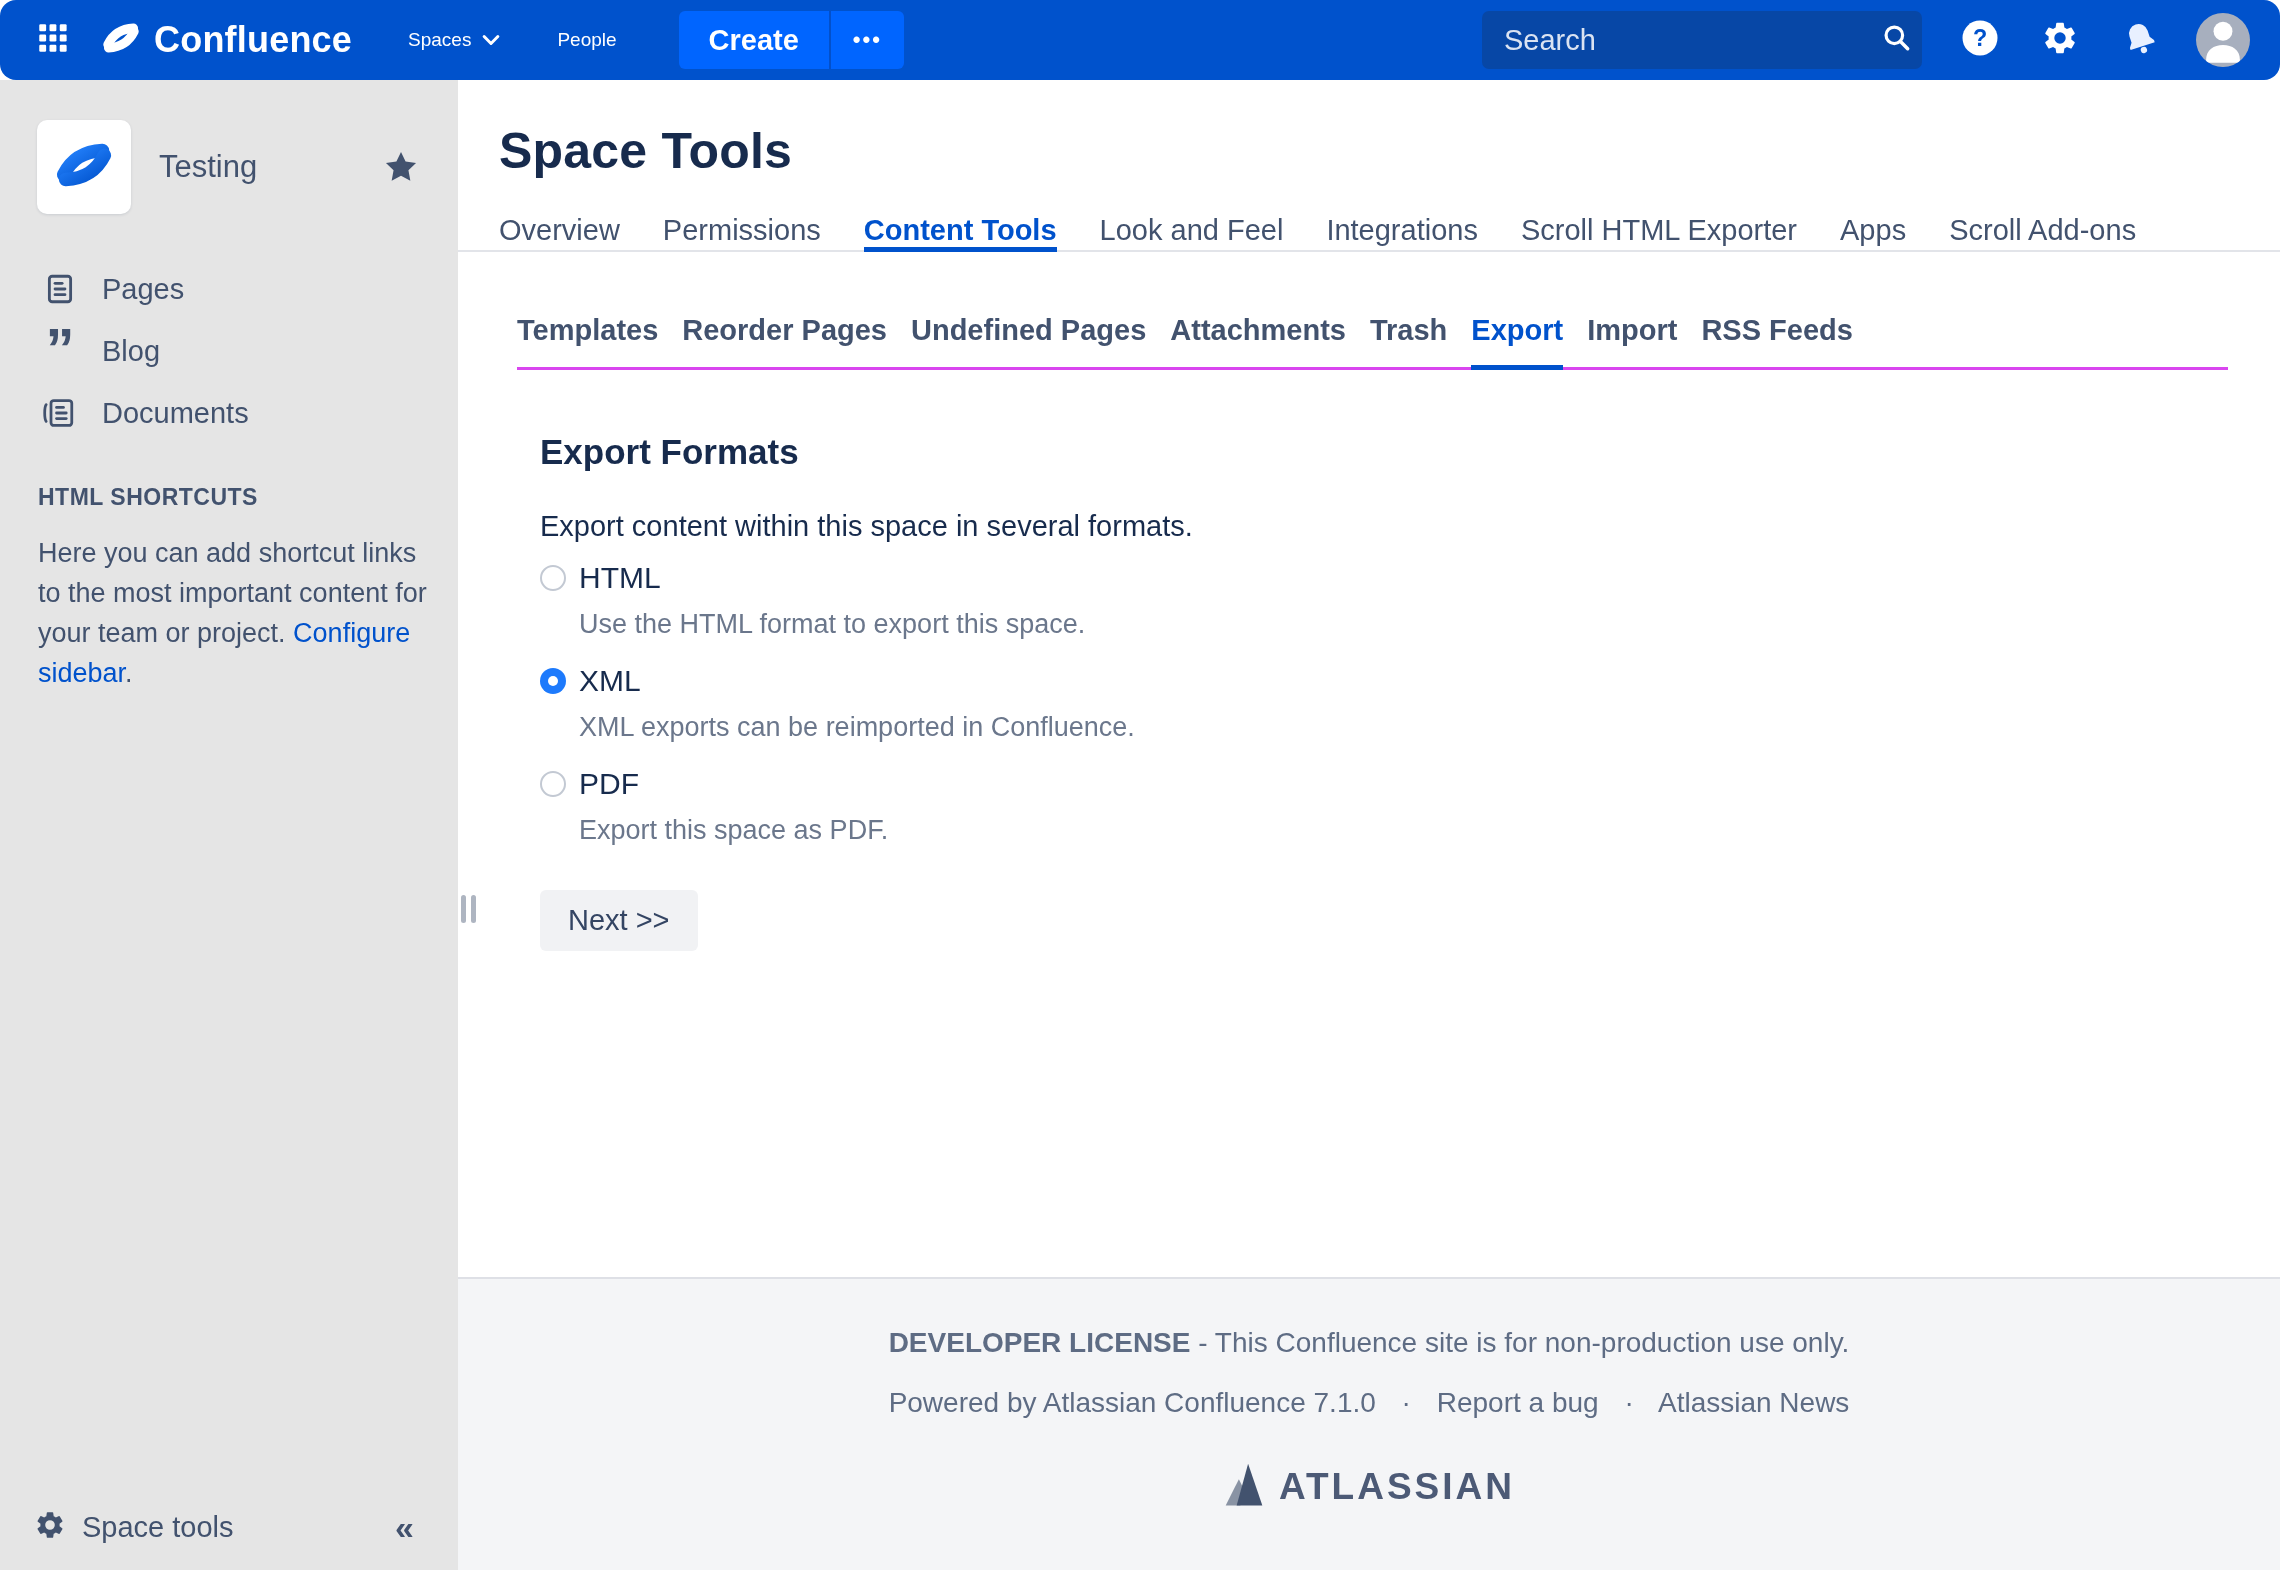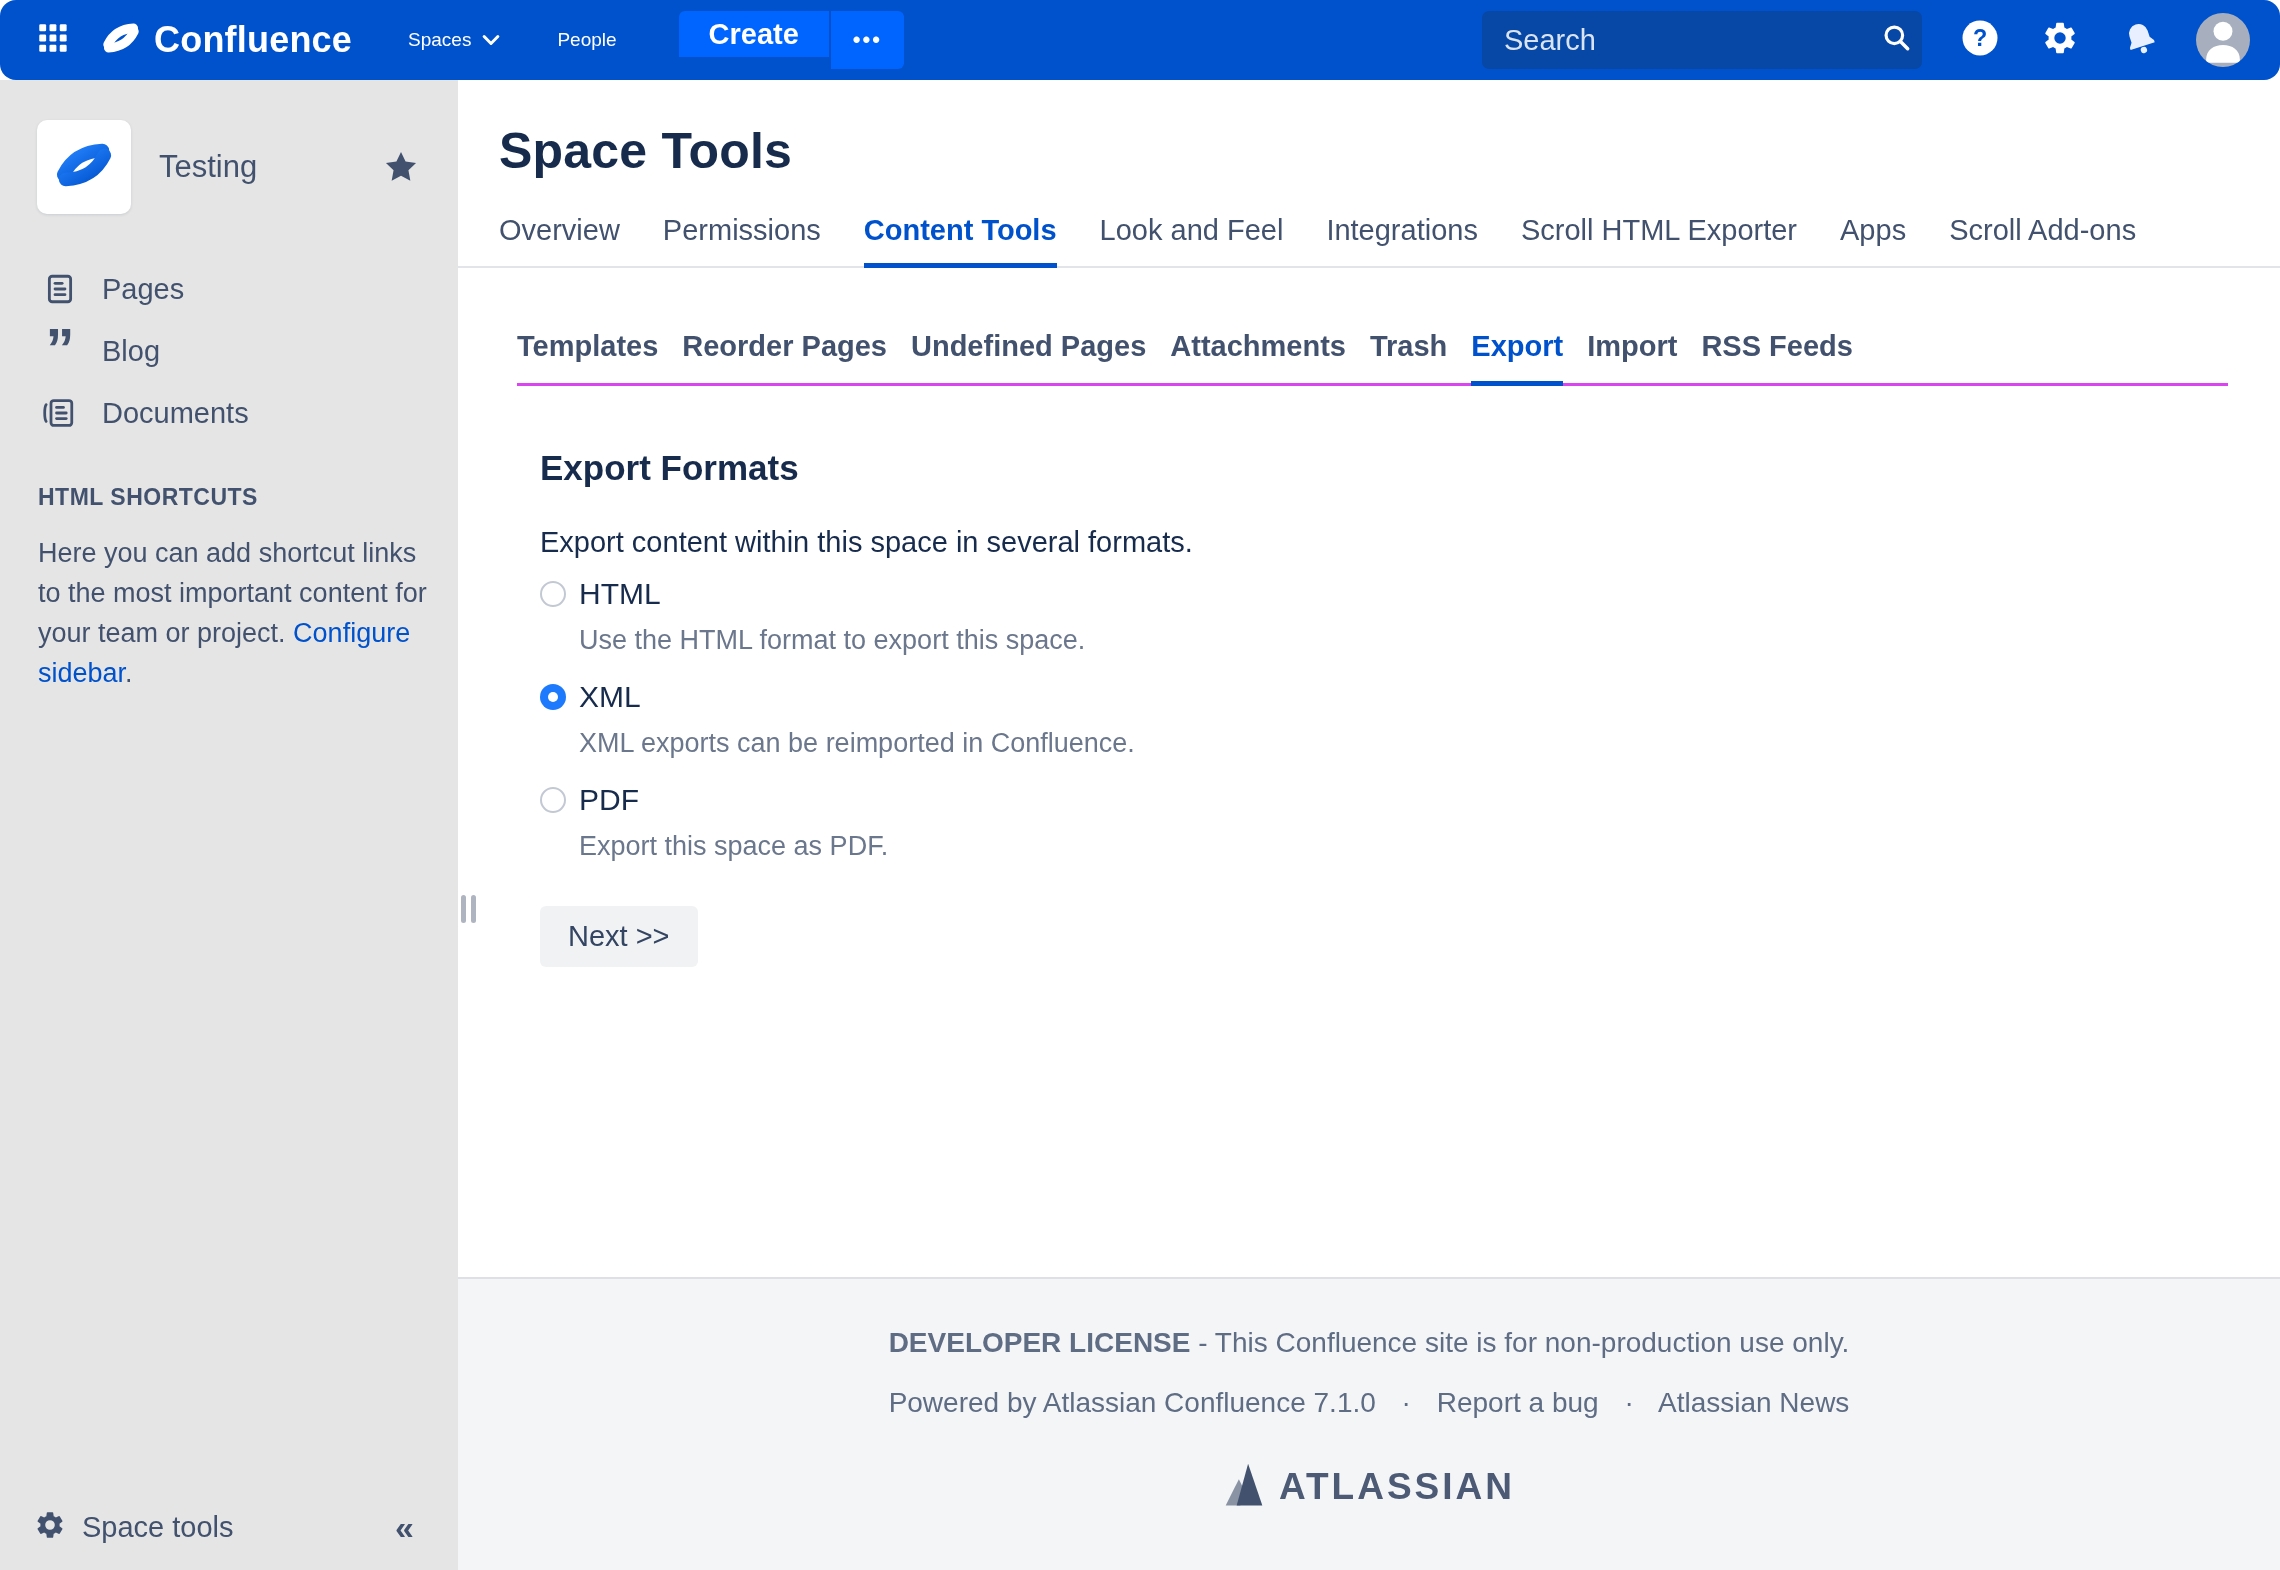--- a/index.html
+++ b/index.html
@@ -15,21 +15,21 @@
     padding:0 30px; color:#fff;border-radius:16px;
   }
   .appgrid-btn { width:46px; height:46px; display:flex; align-items:center; justify-content:center; cursor:pointer; border-radius:6px; }
   .brand { display:flex; align-items:center; margin-left:24px; cursor:pointer; }
   .brand-text { font-size:36px; font-weight:700; color:#fff; margin-left:12px; letter-spacing:.2px; }
   .nav-item { display:flex; align-items:center; font-size:19px; color:#fff; margin-left:56px; cursor:pointer; }
   .nav-item .chev { margin-left:10px; display:flex; }
   .create-group { display:flex; margin-left:62px; border-radius:6px; overflow:hidden; }
   .create-btn {
     background:#0065FF; color:#fff; border:none; font-family:inherit;
-    font-size:29px; font-weight:700; padding:0 30px; height:46px; cursor:pointer;
+    font-size:29px; font-weight:700; padding:0 30px; height:58px; cursor:pointer;
   }
   .create-more {
     background:#0065FF; color:#fff; border:none; border-left:2px solid rgba(9,30,66,.28);
     font-size:22px; letter-spacing:2px; padding:0 22px; height:58px; cursor:pointer; font-weight:700;
   }
   .topnav-spacer { flex:1; }
   .search-wrap {
     width:440px; height:58px; background:#0747A6; border-radius:7px;
     display:flex; align-items:center; padding:0 18px 0 22px;
   }
@@ -85,21 +85,21 @@
   .main-col { flex:1; display:flex; flex-direction:column; position:relative; }
   .resize-handle {
     position:absolute; left:3px; top:815px; display:flex; gap:5px; cursor:col-resize;
   }
   .resize-handle i { width:5px; height:28px; background:#AEB5C1; border-radius:3px; display:block; }
 
   .main-white { height:1197px; background:#fff; overflow:hidden; }
   .page-title { font-size:50px; font-weight:700; color:#172B4D; margin:42px 0 0 41px; letter-spacing:.2px; }
 
   .tabs-bar { margin-top:34px; border-bottom:2px solid #E2E4E9; display:flex; gap:43px; padding-left:41px; }
-  .tab { font-size:29px; color:#42526E; padding-bottom:16px; cursor:pointer; white-space:nowrap; }
+  .tab { font-size:29px; color:#42526E; cursor:pointer; white-space:nowrap; }
   .tab.active { color:#0052CC; font-weight:700; border-bottom:5px solid #0052CC; margin-bottom:-2px; }
 
   .subtabs-bar { margin:62px 52px 0 59px; border-bottom:3px solid #d946ef; display:flex; gap:24px; }
   .subtab { font-size:29px; color:#42526E; font-weight:700; padding-bottom:18px; cursor:pointer; white-space:nowrap; }
   .subtab.active { color:#0052CC; border-bottom:5px solid #0052CC; margin-bottom:-3px; }
 
   .export-section { margin:62px 0 0 82px; }
   .section-heading { font-size:35px; font-weight:700; color:#172B4D; }
   .section-desc { font-size:29px; color:#172B4D; margin-top:38px; }
 

